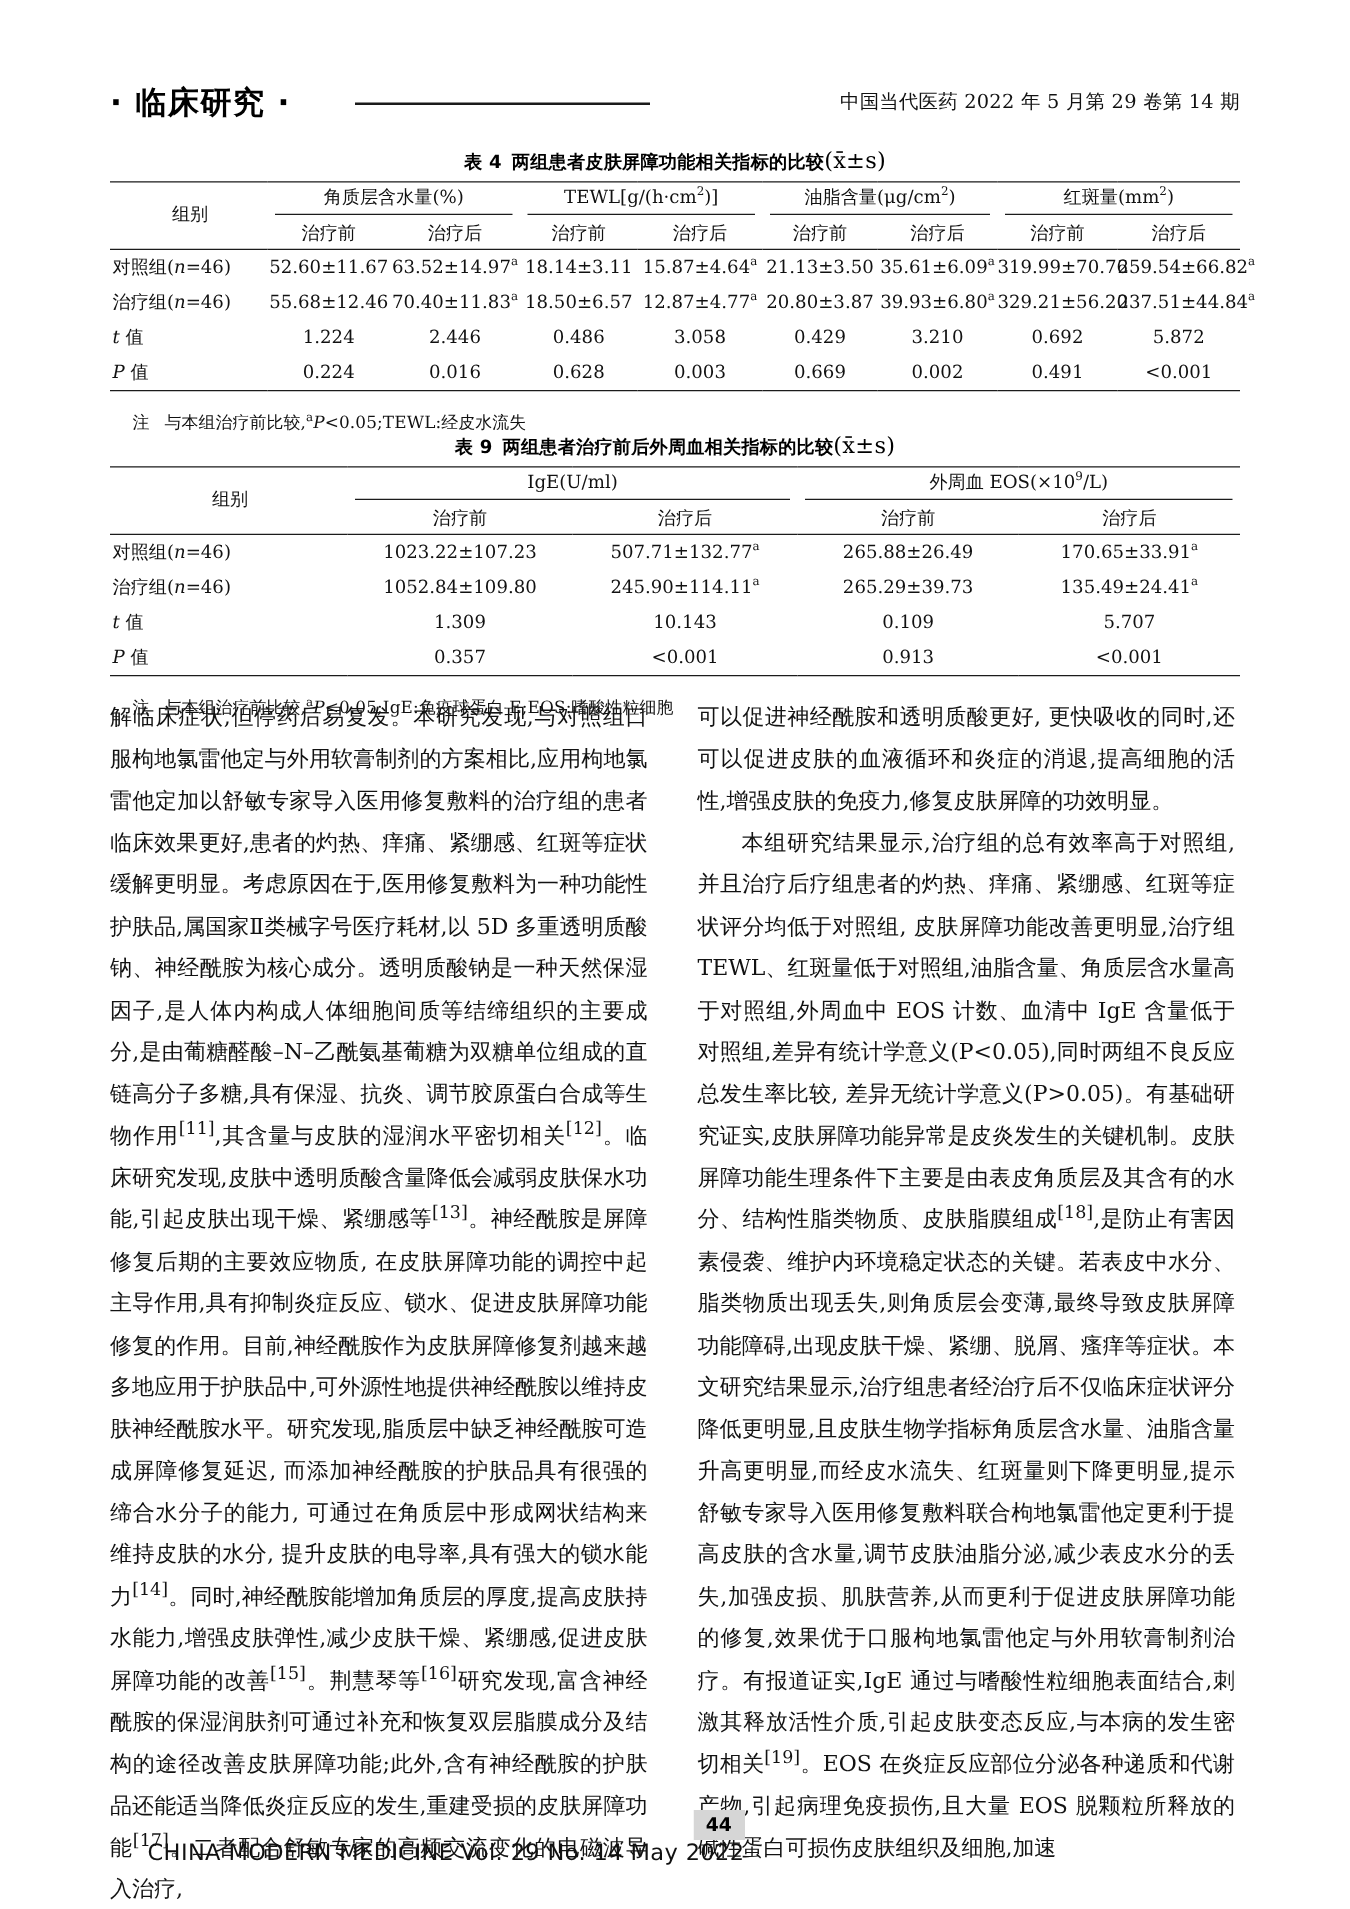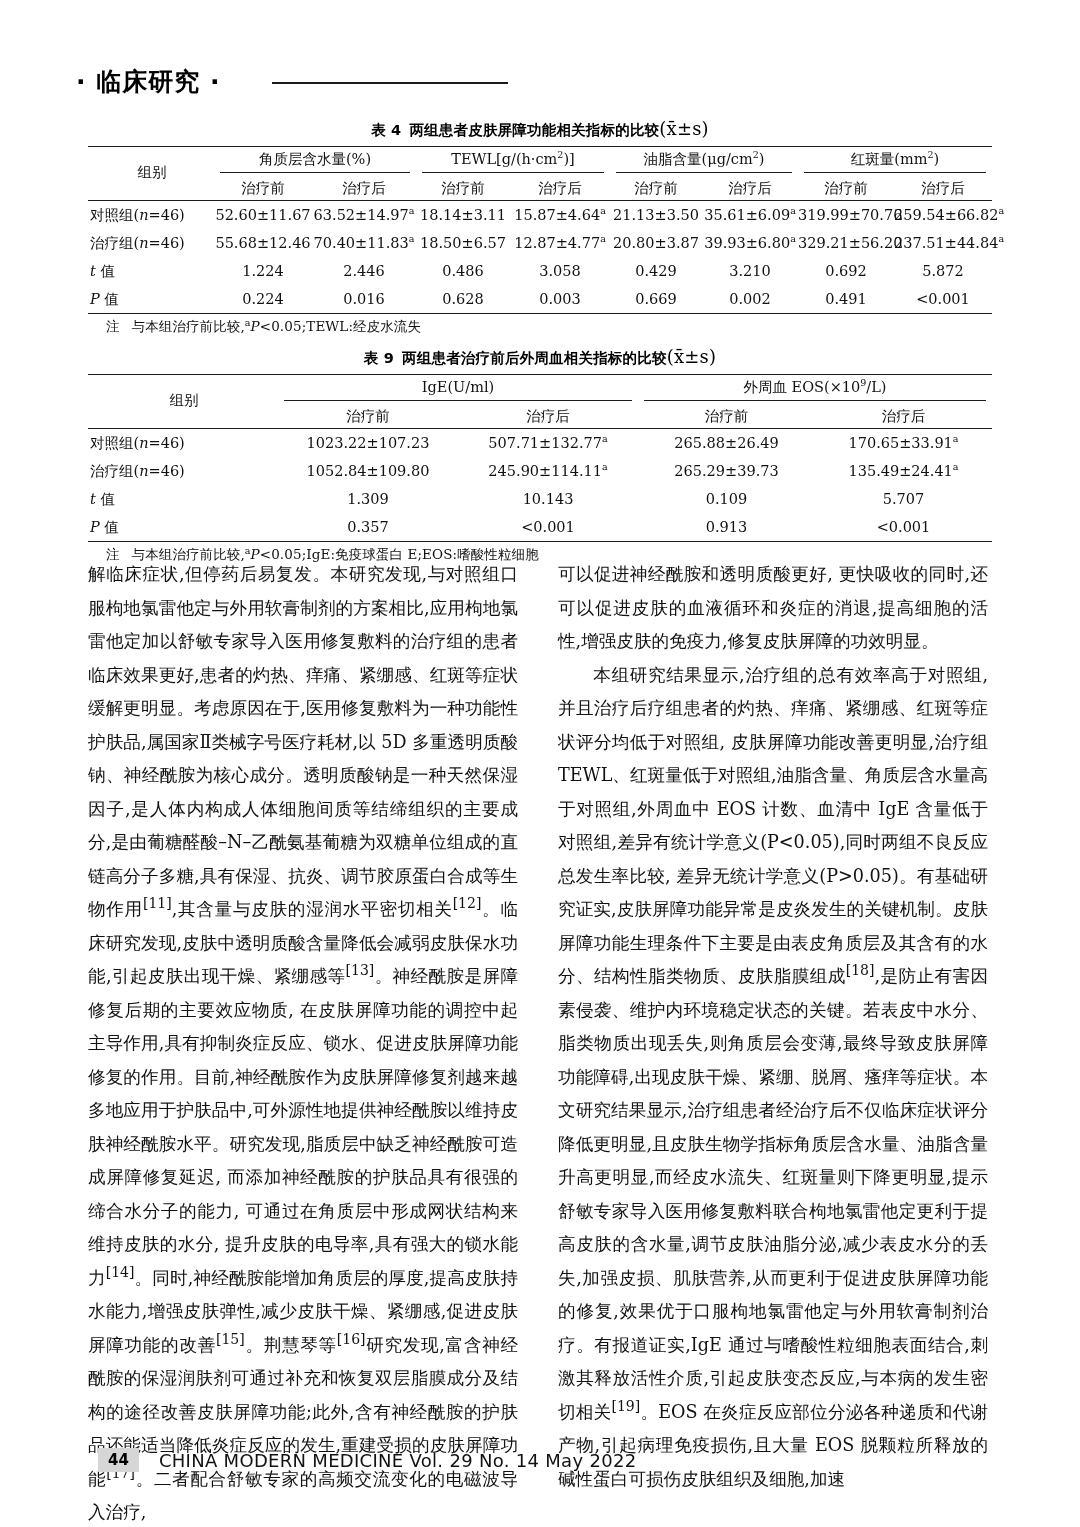--- a/index.html
+++ b/index.html
@@ -19,21 +19,21 @@
   .page {
     position: absolute;
     left: 0; top: 0;
     width: 1080px;
     height: 1527px;
   }
 
   
   .runhead {
     position: absolute;
-    left: 76px;
+    left: 88px;
     top: 58px;
     width: 904px;
     height: 46px;
     display: flex;
     align-items: center;
     gap: 48px;
   }
   .runhead-left {
     font-family: "DejaVu Sans", "Liberation Sans", sans-serif;
     font-weight: bold;
@@ -119,21 +119,21 @@
     white-space: nowrap;
   }
   .body-row td.lbl {
     text-align: left;
     padding-left: 2px !important;
   }
   .supa { font-size: 9.5px; vertical-align: super; line-height: 0; }
   .ital { font-style: italic; }
   .note {
     font-size: 13.5px;
-    margin-top: 4px;
+    margin-top: 16px;
     padding-left: 18px;
     letter-spacing: .1px;
     white-space: nowrap;
   }
   .note .nlabel { margin-right: 12px; }
   .sup-small { font-size: 9.5px; vertical-align: super; line-height: 0; }
 
   
   .col {
     position: absolute;
@@ -150,22 +150,23 @@
   .col p { margin: 0; }
   .col p.ind { text-indent: 2em; }
   .ref { font-size: 14px; vertical-align: super; line-height: 0; }
 
   
   .footer {
     position: absolute;
     left: 98px;
     top: 1448px;
     display: flex;
-    align-items: center;
+    align-items: flex-end;
     font-family: "DejaVu Sans", "Liberation Sans", sans-serif;
+    flex-direction: column;
   }
   .pagenum {
     background: #d6d6d6;
     color: #000;
     font-size: 15px;
     font-weight: bold;
     padding: 2px 10px;
     line-height: 20px;
   }
   .footer-text {
@@ -177,20 +178,21 @@
   }
 </style>
 </head>
 <body>
 
 <div class="page">
 
   <div class="runhead">
     <span class="runhead-left">· 临床研究 ·</span>
     <span class="runhead-rule"></span>
+    <span class="runhead-right">中国当代医药  2022 年 5 月第 29 卷第 14 期</span>
   </div>
 
   <div class="table-block" style="top:118px;">
     <div class="tbl-caption">
       <span class="cap-no">表 4</span><span>两组患者皮肤屏障功能相关指标的比较</span><span class="cap-stat">(x̄±s)</span>
     </div>
     <table class="sci">
       <colgroup>
         <col style="width:126px">
         <col style="width:98px">

